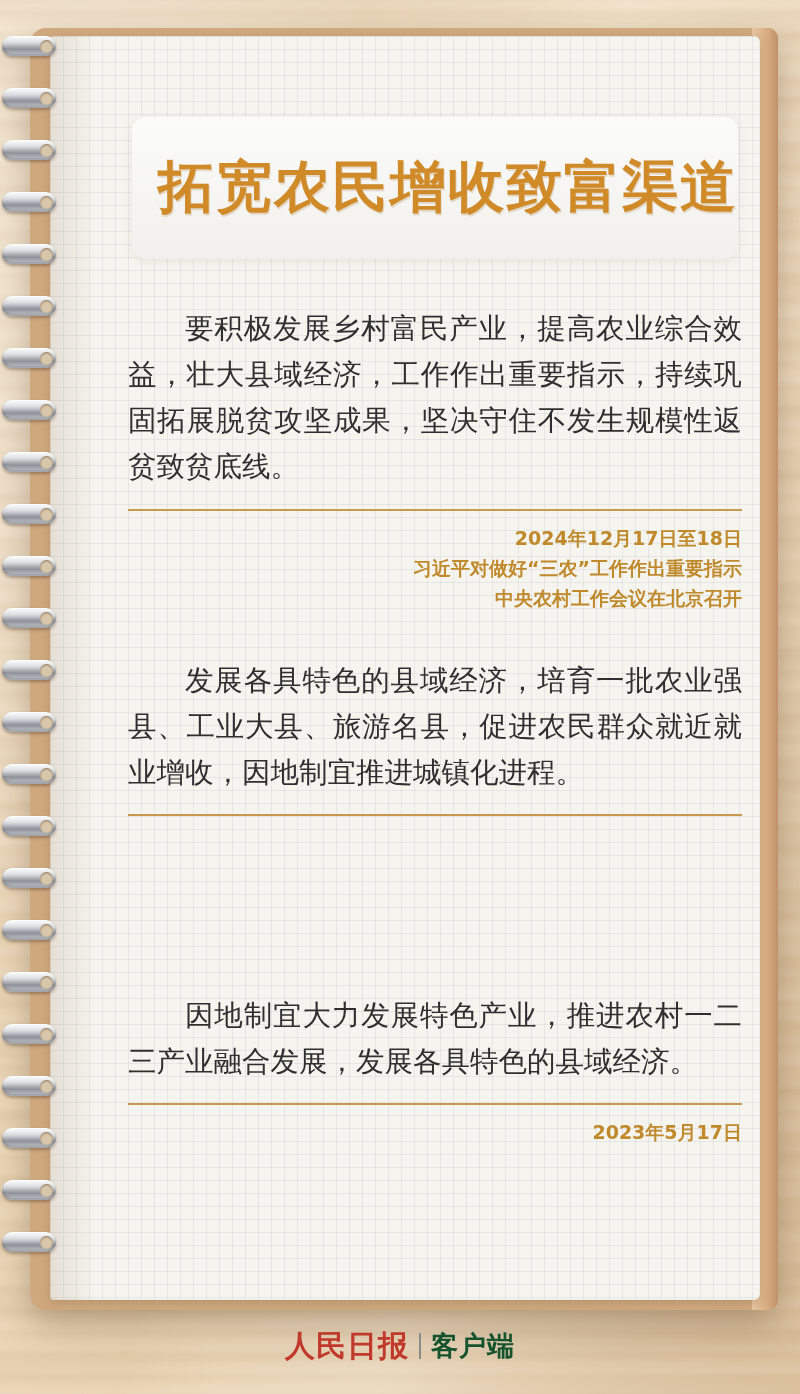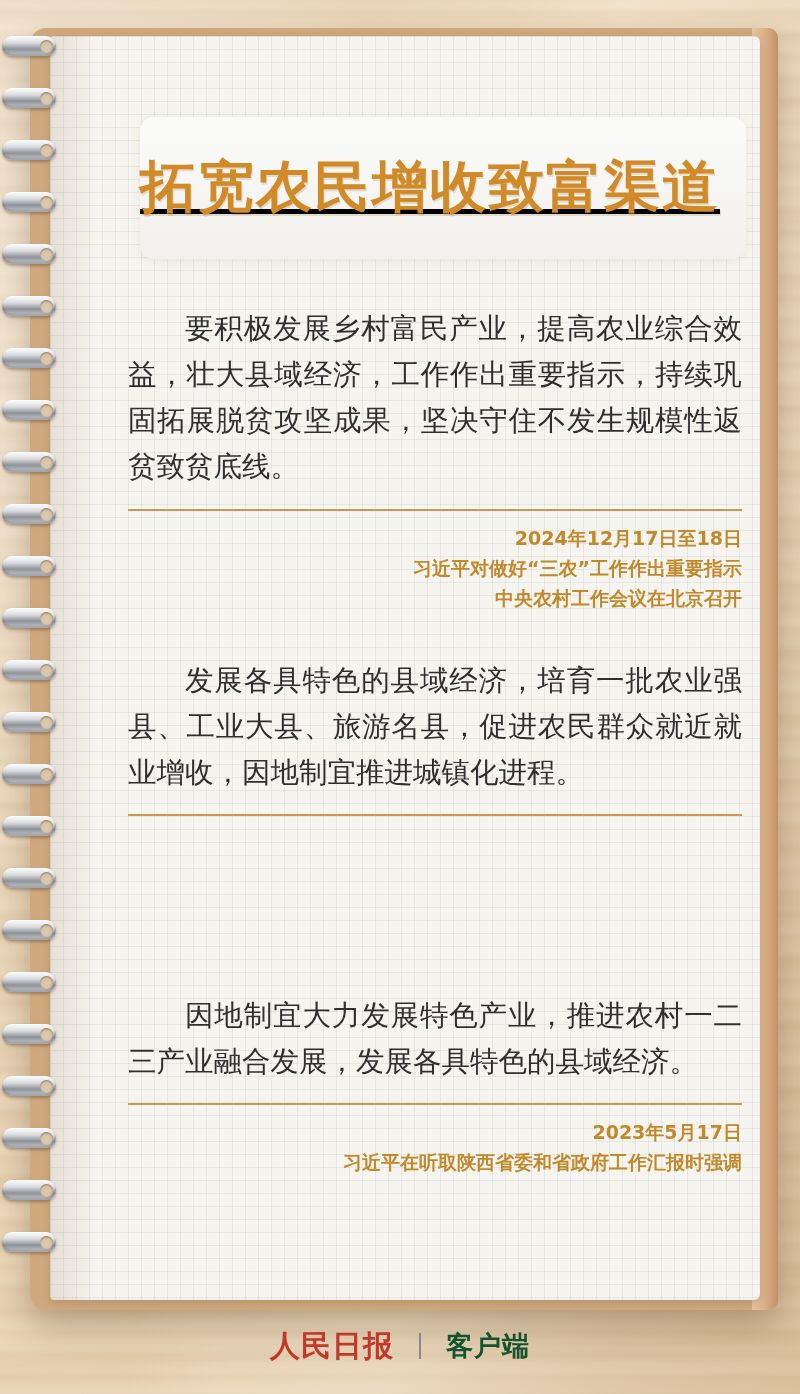--- a/index.html
+++ b/index.html
@@ -135,31 +135,30 @@
     position: absolute;
     left: 46px;
     top: 0;
     right: 0;
     bottom: 0;
     z-index: 3;
   }
 
   .title-card {
     position: absolute;
-    left: 64px;
+    left: 56px;
     top: 89px;
     width: 606px;
     height: 142px;
     background: linear-gradient(180deg, #fbfbfa 0%, #f1f0ec 100%);
     border-radius: 14px;
     box-shadow: 0 2px 10px rgba(120,100,70,0.10);
     display: flex;
     align-items: center;
-    justify-content: flex-start;
-    text-decoration: underline;
+    justify-content: flex-end;
   }
   .title-text {
     font-family: "DejaVu Sans", "Liberation Sans", sans-serif;
     font-weight: bold;
     font-size: 56px;
     letter-spacing: 2px;
     color: #d08a28;
     text-shadow: 1px 2px 0 rgba(150,95,20,0.18);
     white-space: nowrap;
   }
@@ -197,21 +196,21 @@
   
   .footer {
     position: absolute;
     left: 0;
     right: 0;
     bottom: 24px;
     height: 48px;
     display: flex;
     align-items: center;
     justify-content: center;
-    gap: 25px;
+    gap: 10px;
     z-index: 6;
   }
   .brand-mark {
     font-family: "DejaVu Serif", "Liberation Serif", serif;
     font-size: 30px;
     font-weight: bold;
     color: #c0392b;
     letter-spacing: 1px;
   }
   .brand-sep {
@@ -262,21 +261,20 @@
       <div class="rule"></div>
     </div>
 
     <div class="block" style="top: 965px;">
       <div class="quote">
         <span class="indent">因地制宜大力发展特色产业，推进农村一二三产业融合发展，发展各具特色的县域经济。</span>
       </div>
       <div class="rule"></div>
       <div class="source">
         <div>2023年5月17日</div>
-        <div>习近平在听取陕西省委和省政府工作汇报时强调</div>
       </div>
     </div>
 
   </div>
 </div>
 
 <div class="spiral" id="spiral">
     <div class="ring" style="top: 0px;">
       <div class="wire"></div>
       <div class="hole"></div>

